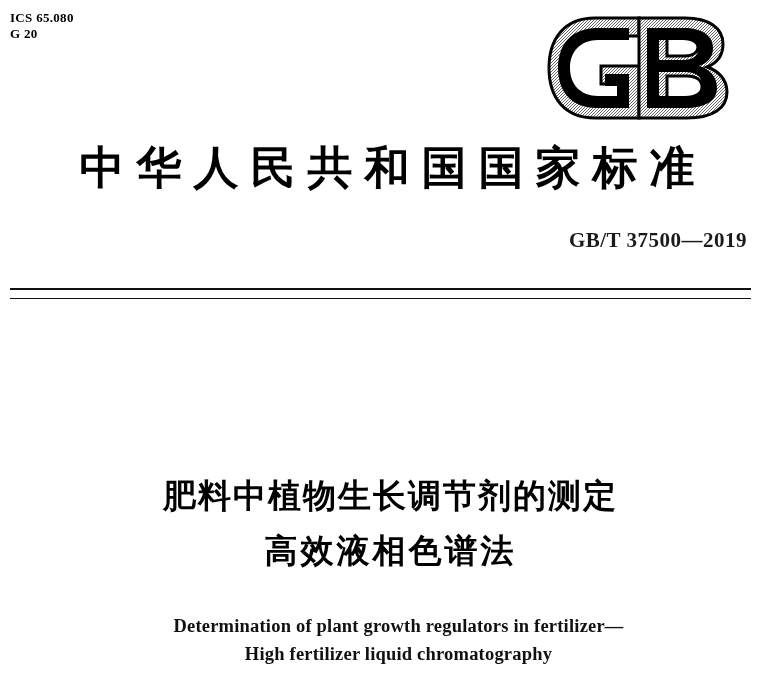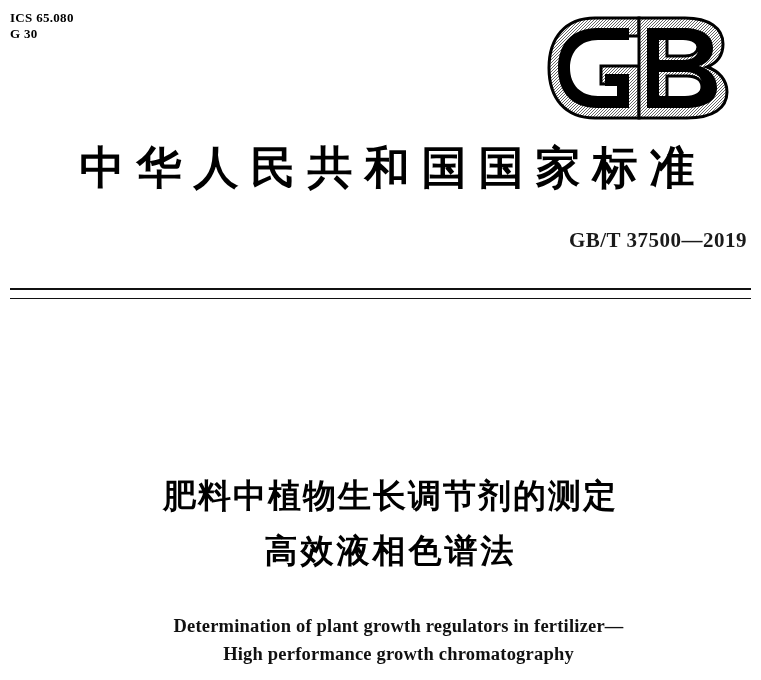--- a/index.html
+++ b/index.html
@@ -129,21 +129,21 @@
     margin-left: 36px;
   }
 </style>
 </head>
 <body>
 
 <div class="page">
 
   <div class="ics-block">
     <div>ICS 65.080</div>
-    <div>G 30</div>
+    <div>G 20</div>
   </div>
 
   <div class="gb-logo">
     <svg viewBox="0 0 190 108" width="190" height="108" xmlns="http://www.w3.org/2000/svg" aria-hidden="true">
       <defs>
         <pattern id="hatch" width="3" height="3" patternUnits="userSpaceOnUse">
           <rect width="3" height="3" fill="#ffffff"></rect>
           <path d="M0,3 L3,0" stroke="#555555" stroke-width="0.9"></path>
         </pattern>
       </defs>
@@ -173,16 +173,16 @@
   <hr class="rule rule-top">
   <hr class="rule rule-thin rule-bottom">
 
   <div class="doc-title">
     <div class="line1">肥料中植物生长调节剂的测定</div>
     <div class="line2">高效液相色谱法</div>
   </div>
 
   <div class="doc-title-en">
     <div>Determination of plant growth regulators in fertilizer—</div>
-    <div>High performance growth chromatography</div>
+    <div>High fertilizer liquid chromatography</div>
   </div>
 
 </div>
 
 </body></html>

